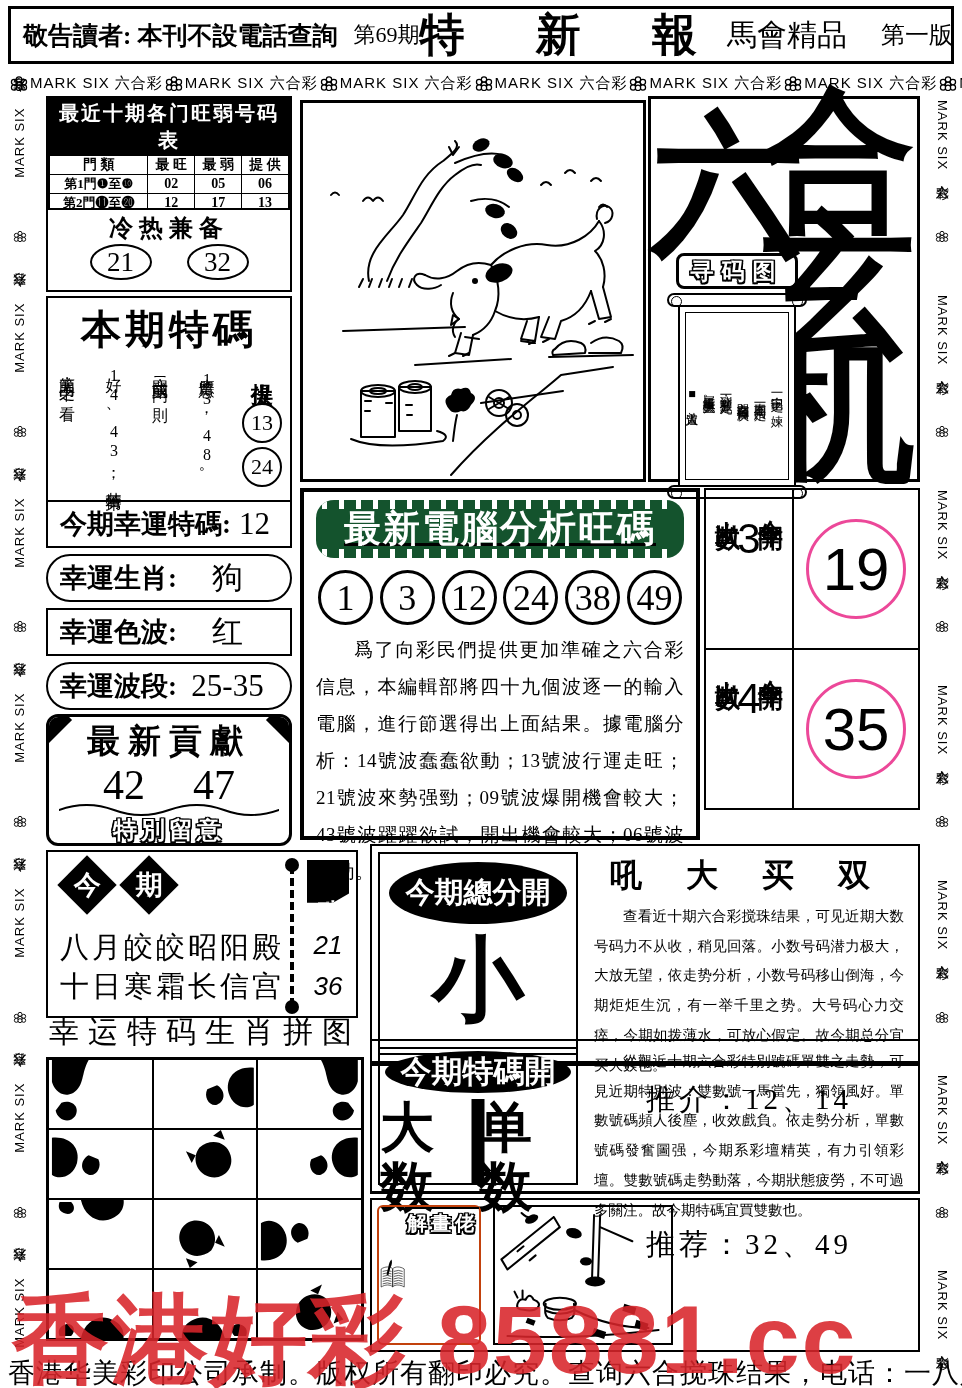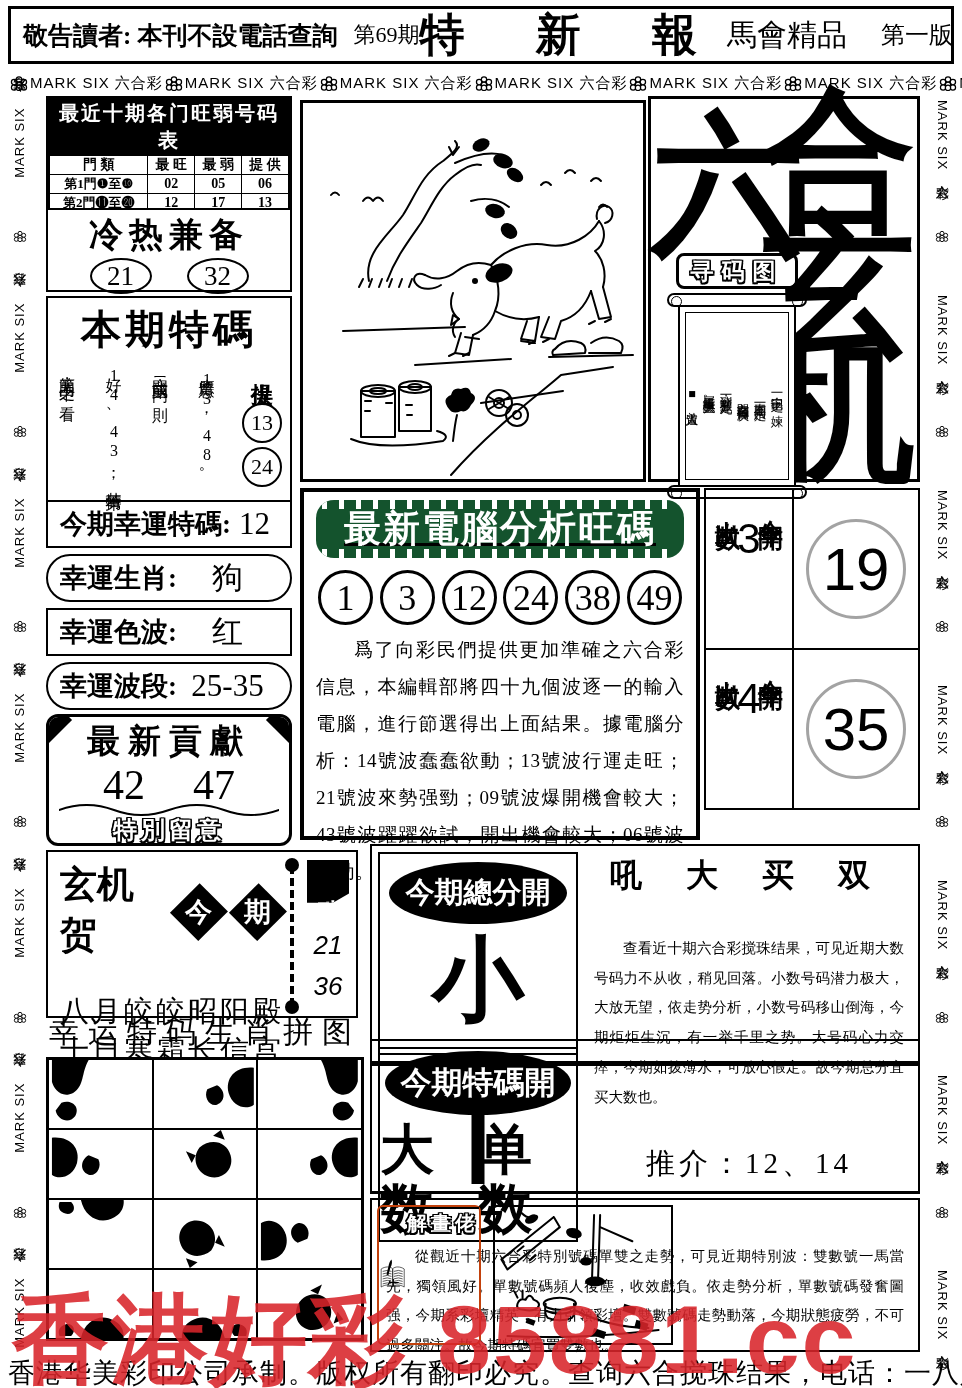--- a/index.html
+++ b/index.html
@@ -27,21 +27,21 @@
 
   
   #stats-table { left:46px; top:96px; width:246px; border:3px solid #000; background:#fff; }
   #stats-table .tt { background:#000; color:#fff; text-align:center; font-size:20px; font-weight:bold; letter-spacing:2px; padding:1px 0; }
   #stats-table table { width:100%; border-collapse:collapse; font-size:14px; }
   #stats-table th, #stats-table td { border:1px solid #000; text-align:center; padding:0 2px; height:17px; font-weight:bold; }
   #stats-table .door { white-space:nowrap; font-size:13px; }
 
   .box { border:2px solid #000; background:#fff; }
   #cold-hot { left:46px; top:208px; width:246px; height:84px; text-align:center; }
-  #cold-hot .tt { font-size:34px; font-weight:bold; letter-spacing:6px; margin-top:2px; }
+  #cold-hot .tt { font-size:24px; font-weight:bold; letter-spacing:6px; margin-top:2px; }
   #cold-hot .nums { display:flex; justify-content:space-around; padding:0 24px; }
   .oval { width:62px; height:36px; border:2px solid #000; border-radius:50%; display:flex; align-items:center; justify-content:center; font-size:27px; }
 
   #special-code { left:46px; top:296px; width:246px; height:252px; padding:4px 8px; }
   #special-code .tt { font-size:40px; font-weight:bold; text-align:center; letter-spacing:4px; }
   #special-code .cols { display:flex; justify-content:space-between; margin-top:8px; height:138px; }
   .vcol { writing-mode:vertical-rl; text-orientation:upright; font-size:16px; letter-spacing:2px; }
   #special-code .offer { display:flex; flex-direction:column; align-items:center; }
   #special-code .offer .vcol { font-size:22px; font-weight:bold; letter-spacing:4px; }
   .ccircle { width:40px; height:40px; border:2px solid #000; border-radius:50%; display:flex; align-items:center; justify-content:center; font-size:22px; margin-top:4px; background:#fff; }
@@ -59,21 +59,21 @@
   #contribution .note { font-size:24px; font-weight:bold; letter-spacing:4px; }
   .outline { color:#fff; text-shadow:-1.5px -1.5px 0 #000,1.5px -1.5px 0 #000,-1.5px 1.5px 0 #000,1.5px 1.5px 0 #000,0 1.5px 0 #000,0 -1.5px 0 #000,1.5px 0 0 #000,-1.5px 0 0 #000; }
   #contribution svg { display:block; margin:-2px auto; }
 
   #mystery { left:46px; top:850px; width:312px; height:168px; border:2px solid #000; display:flex; padding:8px 4px 8px 12px; }
   #mystery .main { flex:1; }
   #mystery .trow { display:flex; align-items:center; gap:8px; }
   #mystery .tpre { font-size:37px; font-weight:bold; }
   .dia { width:42px; height:42px; background:#000; display:inline-flex; align-items:center; justify-content:center; transform:rotate(45deg); margin:4px 6px 0 6px; }
   .dia span { transform:rotate(-45deg); color:#fff; font-size:27px; font-weight:bold; }
-  #mystery .poem { margin-top:32px; font-size:29px; letter-spacing:3px; line-height:1.35; white-space:nowrap; }
+  #mystery .poem { margin-top:22px; font-size:29px; letter-spacing:3px; line-height:1.35; white-space:nowrap; }
   #mystery .dash { width:0; border-left:4px dashed #000; margin:6px 10px 2px 6px; position:relative; }
   #mystery .dash:before, #mystery .dash:after { content:""; position:absolute; left:-9px; width:14px; height:14px; background:#000; border-radius:50%; }
   #mystery .dash:before { top:-8px; } #mystery .dash:after { bottom:-8px; }
   #mystery .tips { width:56px; display:flex; flex-direction:column; align-items:center; }
   #mystery .tipbox { width:42px; height:58px; background:#000; color:#fff; writing-mode:vertical-rl; text-orientation:upright; font-size:24px; font-weight:bold; display:flex; align-items:center; justify-content:center; clip-path:polygon(0 0,100% 0,100% 78%,62% 100%,0 100%); }
   #mystery .tipnums { font-style:italic; font-size:26px; margin-top:22px; line-height:1.6; font-family:"Liberation Sans","DejaVu Sans",sans-serif; }
 
   #puzzle { left:46px; top:1012px; width:318px; }
   #puzzle .tt { text-align:center; font-size:30px; letter-spacing:9px; white-space:nowrap; margin-bottom:4px; }
   #puzzle .grid { border:2px solid #000; display:grid; grid-template-columns:repeat(3,1fr); }
@@ -109,36 +109,36 @@
 
   
   #year-open { left:704px; top:488px; width:216px; height:322px; border:2px solid #000; display:flex; flex-direction:column; }
   .yo-row { flex:1; display:flex; border-bottom:2px solid #000; }
   .yo-row:last-child { border-bottom:none; }
   .yo-labels { width:88px; border-right:2px solid #000; display:flex; flex-direction:column; align-items:center; padding-top:10px; }
   .yo-labels .pair { display:flex; gap:10px; }
   .yo-labels .vcol { font-size:25px; font-weight:bold; letter-spacing:3px; }
   .yo-count { font-size:42px; margin-top:6px; font-family:"Liberation Sans","DejaVu Sans",sans-serif; }
   .yo-circ { flex:1; display:flex; align-items:center; justify-content:center; }
-  .yo-circ .c { width:100px; height:100px; border:3px solid #a3a3a3; border-radius:50%; display:flex; align-items:center; justify-content:center; font-size:60px; font-family:"Liberation Sans","DejaVu Sans",sans-serif;text-align:center; }
+  .yo-circ .c { width:100px; height:100px; border:3px solid #ec4899; border-radius:50%; display:flex; align-items:center; justify-content:center; font-size:60px; font-family:"Liberation Sans","DejaVu Sans",sans-serif;text-align:center; }
 
   
   .rsec { left:370px; width:550px; border:2px solid #000; display:flex; }
   #sec-total { top:844px; height:222px; border-bottom:5px solid #000; padding:6px; }
   .badge-box { width:200px; border:2px solid #000; margin-right:8px; display:flex; flex-direction:column; align-items:center; position:relative; }
   .ebadge { background:#000; color:#fff; border-radius:50%; display:flex; align-items:center; justify-content:center; text-align:center; }
   #sec-total .ebadge { width:178px; height:62px; margin-top:8px; }
   #sec-total .ebadge span { font-size:29px; font-weight:bold; }
   #sec-total .bigchar { font-size:92px; font-weight:bold; margin-top:10px; line-height:1; }
-  .rtext { flex:1; display:flex; flex-direction:column; padding:0 8px;gap:32px; }
+  .rtext { flex:1; display:flex; flex-direction:column; padding:0 8px; }
   .rtitle { text-align:center; font-size:32px; font-weight:bold; letter-spacing:18px; white-space:nowrap; margin:2px 0 4px 0; }
   .rbody { font-size:14.5px; line-height:2.05; text-align:justify; text-indent:2em; }
   .rrec { text-align:center; font-size:29px; letter-spacing:4px; margin-top:auto; padding-bottom:4px; }
 
-  #sec-special { top:1039px; height:155px; border-bottom:3px solid #000; padding:6px;flex-direction:column; }
+  #sec-special { top:1039px; height:155px; border-bottom:3px solid #000; padding:6px; }
   #sec-special .badge-box { justify-content:flex-start; }
   #sec-special .ebadge { width:186px; height:64px; margin-top:2px; z-index:2; }
   #sec-special .ebadge span { font-size:31px; font-weight:bold; }
   #sec-special .bar { position:absolute; left:50%; top:50px; transform:translateX(-50%); width:13px; height:85px; background:#000; }
   #sec-special .ds { display:flex; width:100%; justify-content:space-around; margin-top:6px; }
   #sec-special .ds span { font-size:54px; font-weight:bold; line-height:1.1; }
 
   #sec-treasure { top:1198px; height:154px; padding:5px; }
   #book-box { width:104px; border:2px solid #c2410c; border-radius:6px; margin-right:12px; display:flex; flex-direction:row; }
   #book-box svg { flex:1; width:100%; }
@@ -375,21 +375,20 @@
     <svg width="220" height="12" viewBox="0 0 220 12">
         <path class="ln" d="M0,6 Q28,-4 55,6 T110,6 T165,6 T220,6"></path>
       </svg>
     <div class="note outline">特別留意</div>
 
   </div>
 
   <div class="abs" id="mystery">
     <div class="main">
       <div class="trow">
-        <span class="tpre">玄机贺</span>
         <span class="dia">
             <span>今</span>
           </span>
         <span class="dia">
             <span>期</span>
           </span>
       </div>
       <div class="poem">
         <div>八月皎皎昭阳殿</div>
         <div>十日寒霜长信宫</div>

